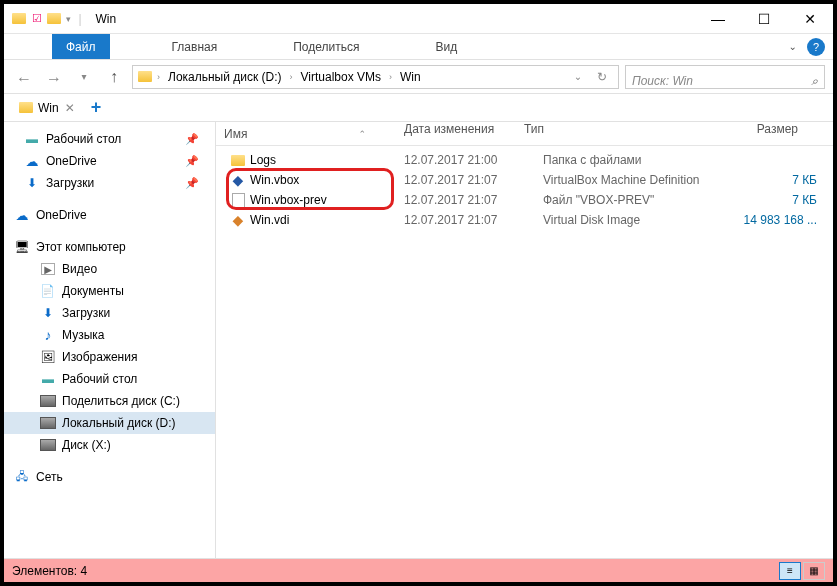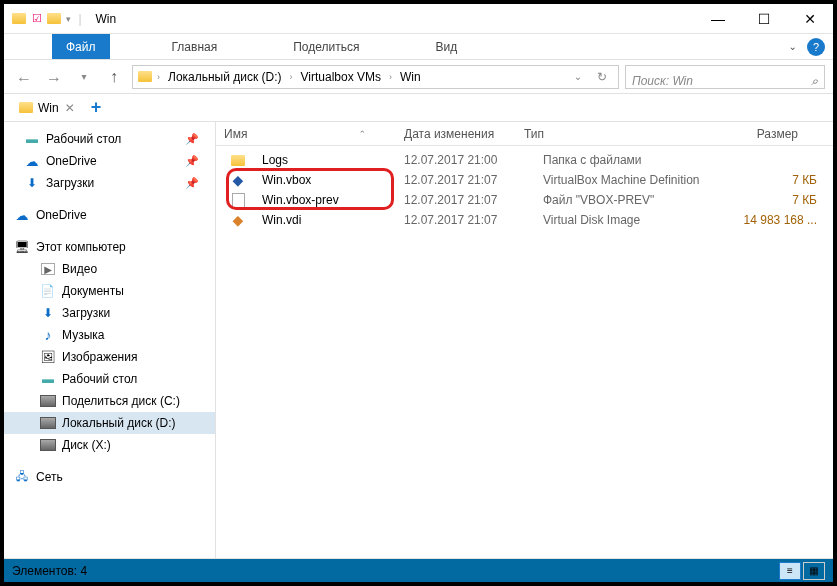--- a/index.html
+++ b/index.html
@@ -44,39 +44,39 @@
 .main { display: flex; height: 440px; }
 .sidebar { width: 212px; border-right: 1px solid #e1e1e1; overflow-y: auto; padding: 6px 0; }
 .tree-item { display: flex; align-items: center; height: 22px; padding-left: 20px; gap: 6px; }
 .tree-item.lvl0 { padding-left: 10px; }
 .tree-item.lvl1 { padding-left: 36px; }
 .tree-item.sel { background: #d8e6f2; }
 .tree-item .pin { margin-left: auto; margin-right: 16px; color: #888; font-size: 11px; }
 .tree-spacer { height: 10px; }
 
 .content { flex: 1; display: flex; flex-direction: column; }
-.colhead { height: 24px; border-bottom: 1px solid #e5e5e5; display: flex; align-items: center; color: #555; }
+.colhead { height: 24px; border-bottom: 1px solid #e5e5e5; display: flex; color: #555; }
 .colhead > div { padding-left: 8px; }
 .col-name { width: 180px; display: flex; align-items: center; }
 .col-name .sort { margin-left: auto; margin-right: 30px; font-size: 9px; color: #888; }
 .col-date { width: 120px; }
 .col-type { width: 200px; }
 .col-size { width: 90px; text-align: right; padding-right: 8px; }
 
 .rows { padding-top: 4px; position: relative; }
 .row { height: 20px; display: flex; align-items: center; }
-.row .cell-name { width: 180px; display: flex; align-items: center; gap: 16px; padding-left: 14px; }
+.row .cell-name { width: 180px; display: flex; align-items: center; gap: 4px; padding-left: 14px; }
 .row .cell-date { width: 120px; padding-left: 8px; color: #666; }
 .row .cell-type { width: 200px; padding-left: 8px; color: #666; margin-left: 19px; }
-.row .cell-size { width: 90px; text-align: right; padding-right: 8px; color: #a16207; }
+.row .cell-size { width: 90px; text-align: right; padding-right: 8px; color: #0369a1; }
 
 .highlight-box { position: absolute; left: 10px; top: 22px; width: 168px; height: 42px; border: 3px solid #e02020; border-radius: 10px; pointer-events: none; }
 
 
-.status { position: absolute; bottom: 0; left: 0; right: 0; height: 24px; border-top: 1px solid #e1e1e1; display: flex; align-items: center; padding: 0 8px; background: #0369a1; }
+.status { position: absolute; bottom: 0; left: 0; right: 0; height: 24px; border-top: 1px solid #e1e1e1; display: flex; align-items: center; padding: 0 8px; background: #fca5a5; }
 .status .views { margin-left: auto; display: flex; gap: 2px; }
 .status .vbtn { width: 22px; height: 18px; border: 1px solid #ccc; display: flex; align-items: center; justify-content: center; font-size: 10px; }
 .status .vbtn.active { background: #cde6f7; border-color: #1979ca; }
 
 
 .ico { width: 16px; height: 16px; display: inline-flex; align-items: center; justify-content: center; font-size: 12px; }
 .ico-folder { color: #ffd766; }
 .ico-folder::before { content: ""; width: 14px; height: 11px; background: linear-gradient(#ffe08a,#f5c239); border-radius: 1px; display: block; }
 .ico-disk::before { content: ""; width: 14px; height: 10px; background: linear-gradient(#aaa,#666); border: 1px solid #555; display: block; }
 .ico-cloud { color: #0a6bc9; }

